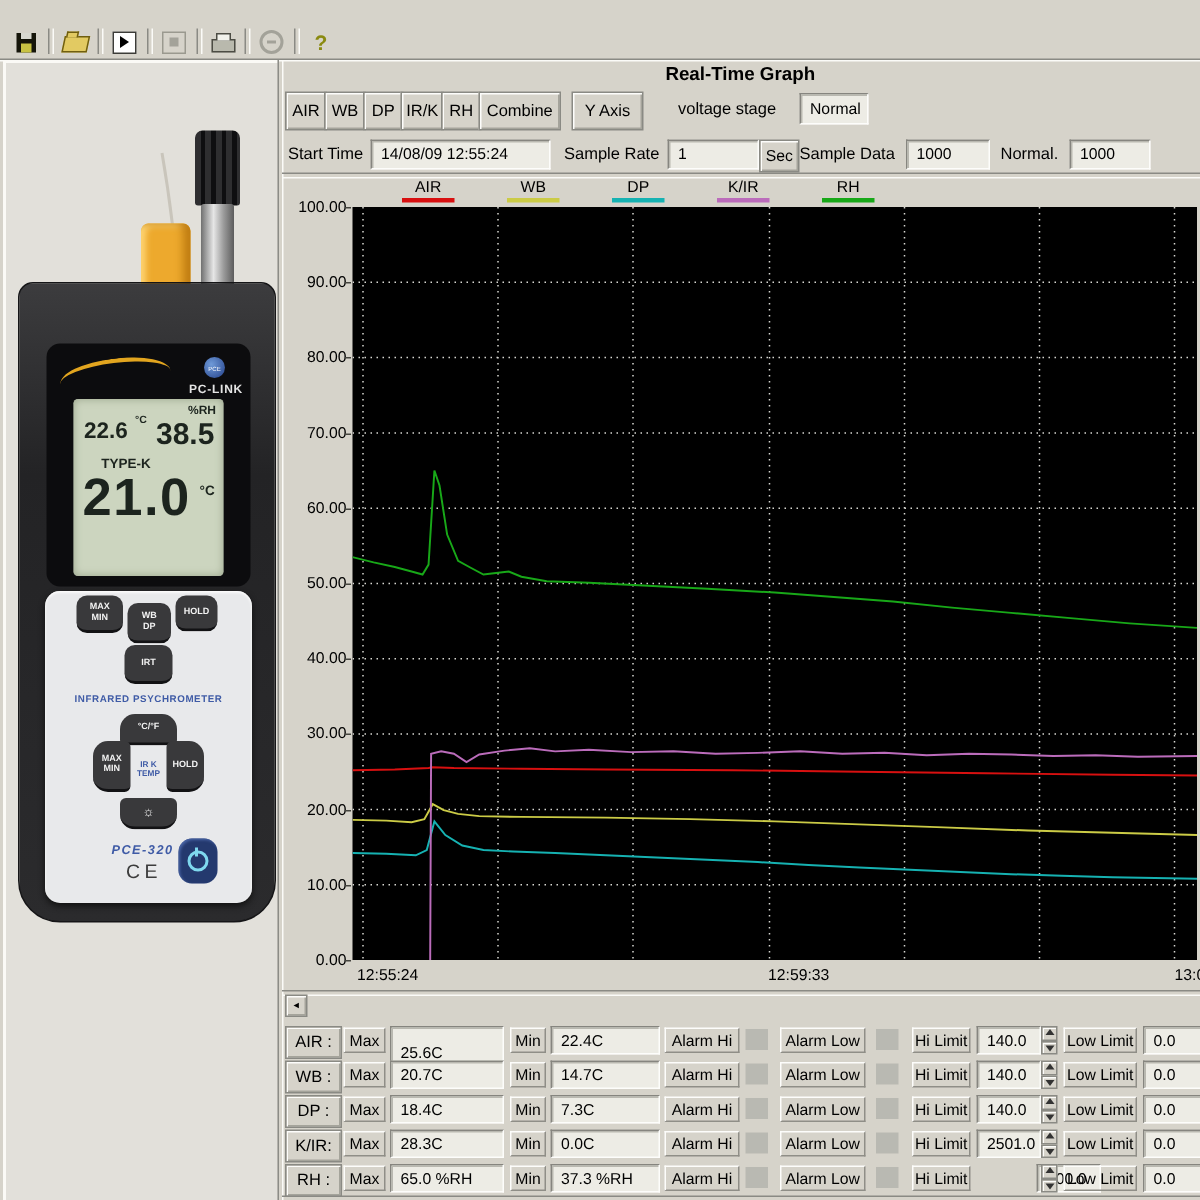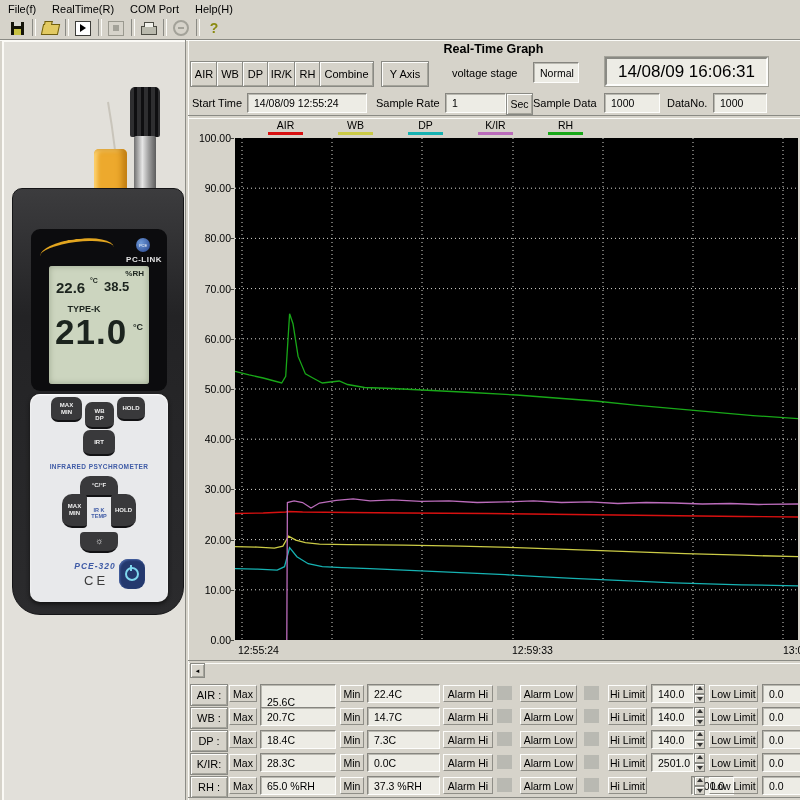--- a/index.html
+++ b/index.html
@@ -71,21 +71,21 @@
   .tc-wire{position:absolute;left:98px;top:58px;}
   .dev-body{position:absolute;left:8px;top:146px;width:172px;height:427px;background:linear-gradient(180deg,#3c3c3e,#232325 30%,#2b2b2d);border:1px solid #151517;border-radius:10px 10px 28px 28px;box-sizing:border-box;}
   .lcd-bezel{position:absolute;left:27px;top:187px;width:136px;height:162px;background:#0c0c0e;border-radius:9px;}
   .swoosh{position:absolute;left:36px;top:197px;width:74px;height:22px;border-top:3px solid #e2a51f;border-radius:50%;transform:rotate(-7deg);}
   .pce-logo{position:absolute;left:132px;top:196px;width:14px;height:14px;border-radius:50%;background:radial-gradient(circle at 35% 35%,#6f9ad8,#24418a);color:#fff;font-size:4px;display:flex;align-items:center;justify-content:center;}
   .pclink{position:absolute;left:92px;top:213px;width:66px;text-align:right;color:#e4e4e4;font-size:8px;font-weight:bold;letter-spacing:.5px;}
   .lcd{position:absolute;left:45px;top:224px;width:100px;height:118px;background:#ccd5bf;border-radius:3px;color:#1c241e;box-shadow:inset 0 0 6px #9aa58c;}
   .lcd .rh-unit{position:absolute;right:5px;top:3px;font-size:8px;font-weight:bold;}
   .lcd .v1{position:absolute;left:7px;top:13px;font-size:15px;font-weight:bold;}
   .lcd .u1{position:absolute;left:41px;top:11px;font-size:7px;font-weight:bold;}
-  .lcd .v2{position:absolute;left:55px;top:13px;font-size:13px;font-weight:bold;}
+  .lcd .v2{position:absolute;left:55px;top:13px;font-size:20px;font-weight:bold;}
   .lcd .typek{position:absolute;left:0;top:38px;width:70%;text-align:center;font-size:9px;font-weight:bold;}
   .lcd .main{position:absolute;left:6px;top:46px;font-size:35px;font-weight:bold;letter-spacing:1px;}
   .lcd .mainu{position:absolute;left:84px;top:56px;font-size:9px;font-weight:bold;}
   .faceplate{position:absolute;left:26px;top:352px;width:138px;height:208px;background:#e8e9eb;border-radius:10px;box-shadow:inset 0 1px 2px #fff,0 2px 4px #111;}
   .key{position:absolute;background:#39393b;color:#f2f2f2;border-radius:7px;font-size:6px;font-weight:bold;
        display:flex;align-items:center;justify-content:center;text-align:center;white-space:pre-line;line-height:7px;
        border-bottom:2px solid #121214;box-sizing:border-box;}
   .prod-label{position:absolute;left:26px;top:421px;width:138px;text-align:center;font-size:6.5px;font-weight:bold;color:#3f5ba6;letter-spacing:.4px;}
   .dpad-center{position:absolute;left:84px;top:458px;width:22px;height:26px;color:#3f5ba6;font-size:5.5px;font-weight:bold;
                display:flex;align-items:center;justify-content:center;text-align:center;white-space:pre-line;line-height:6px;}
@@ -93,26 +93,20 @@
   .ce-mark{position:absolute;left:80px;top:531px;font-size:13px;color:#3c3c3c;letter-spacing:3px;}
   .power-btn{position:absolute;left:115px;top:517px;width:26px;height:30px;background:#24396e;border-radius:9px;display:flex;align-items:center;justify-content:center;box-shadow:inset 1px 1px 2px #4a66a8;}
   .pwr-glyph{width:10px;height:10px;border:2px solid #7fd8ee;border-radius:50%;position:relative;}
   .pwr-glyph::after{content:"";position:absolute;left:3px;top:-4px;width:2px;height:6px;background:#7fd8ee;}
 </style>
 </head>
 <body>
 
 <div id="app">
 
-  <div class="menubar">
-    <span class="menu-item">File(f)</span>
-    <span class="menu-item">RealTime(R)</span>
-    <span class="menu-item">COM Port</span>
-    <span class="menu-item">Help(H)</span>
-  </div>
 
   <div class="toolbar">
     <div class="tbtn" style="left:5px">
         <span class="icon-floppy"></span>
       </div>
     <div class="tsep" style="left:32px"></div>
     <div class="tbtn" style="left:38px">
         <span class="icon-folder"></span>
       </div>
     <div class="tsep" style="left:65px"></div>
@@ -186,30 +180,29 @@
   <div class="btn3d" style="left:190px;top:61px;width:26px;height:24px">AIR</div>
   <div class="btn3d" style="left:216px;top:61px;width:26px;height:24px">WB</div>
   <div class="btn3d" style="left:242px;top:61px;width:25px;height:24px">DP</div>
   <div class="btn3d" style="left:267px;top:61px;width:27px;height:24px">IR/K</div>
   <div class="btn3d" style="left:294px;top:61px;width:25px;height:24px">RH</div>
   <div class="btn3d" style="left:319px;top:61px;width:53px;height:24px">Combine</div>
   <div class="btn3d" style="left:381px;top:61px;width:46px;height:24px">Y Axis</div>
 
   <div class="flatlabel" style="left:452px;top:67px">voltage stage</div>
   <div class="sunken" style="left:533px;top:62px;width:46px;height:21px">Normal</div>
-  <div class="time-display">14/08/09 16:06:31</div>
 
   <div class="flatlabel" style="left:192px;top:97px">Start Time</div>
   <div class="sunken" style="left:247px;top:93px;width:120px;height:20px">14/08/09 12:55:24</div>
   <div class="flatlabel" style="left:376px;top:97px">Sample Rate</div>
   <div class="sunken" style="left:445px;top:93px;width:61px;height:20px">1</div>
   <div class="btn3d" style="left:506px;top:93px;width:25px;height:20px;font-size:10.5px">Sec</div>
   <div class="flatlabel" style="left:533px;top:97px">Sample Data</div>
   <div class="sunken" style="left:604px;top:93px;width:56px;height:20px">1000</div>
-  <div class="flatlabel" style="left:667px;top:97px">DataNo.</div>
+  <div class="flatlabel" style="left:667px;top:97px">Normal.</div>
   <div class="sunken" style="left:713px;top:93px;width:54px;height:20px">1000</div>
 
   <div class="groove" style="left:188px;top:115px;width:612px"></div>
 
   <div id="legend" style="position:absolute;left:235px;top:119px;width:563px;height:17px">
       <div class="legend-item" style="left: 15.5px;">
         <div>AIR</div>
         <div class="legend-bar" style="background: rgb(216, 16, 16);"></div>
       </div>
       <div class="legend-item" style="left: 85.5px;">

